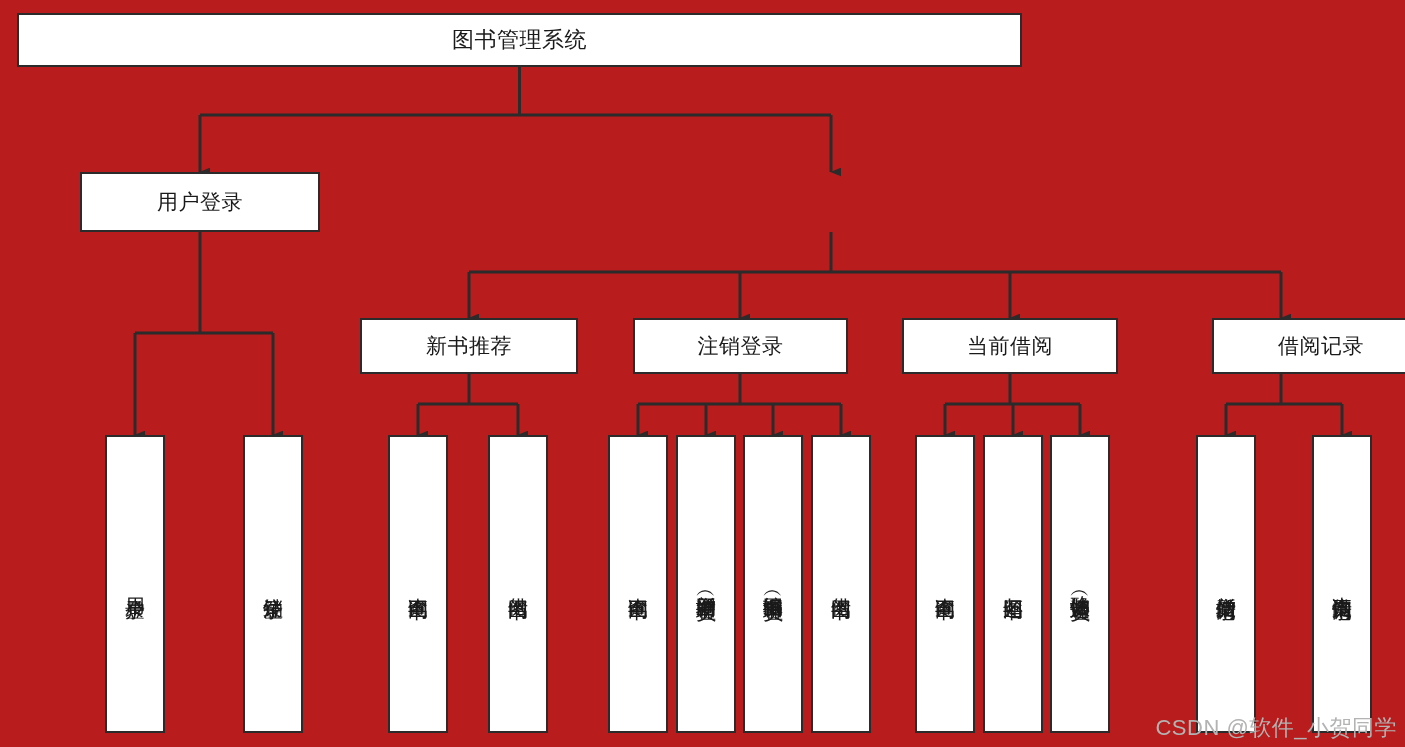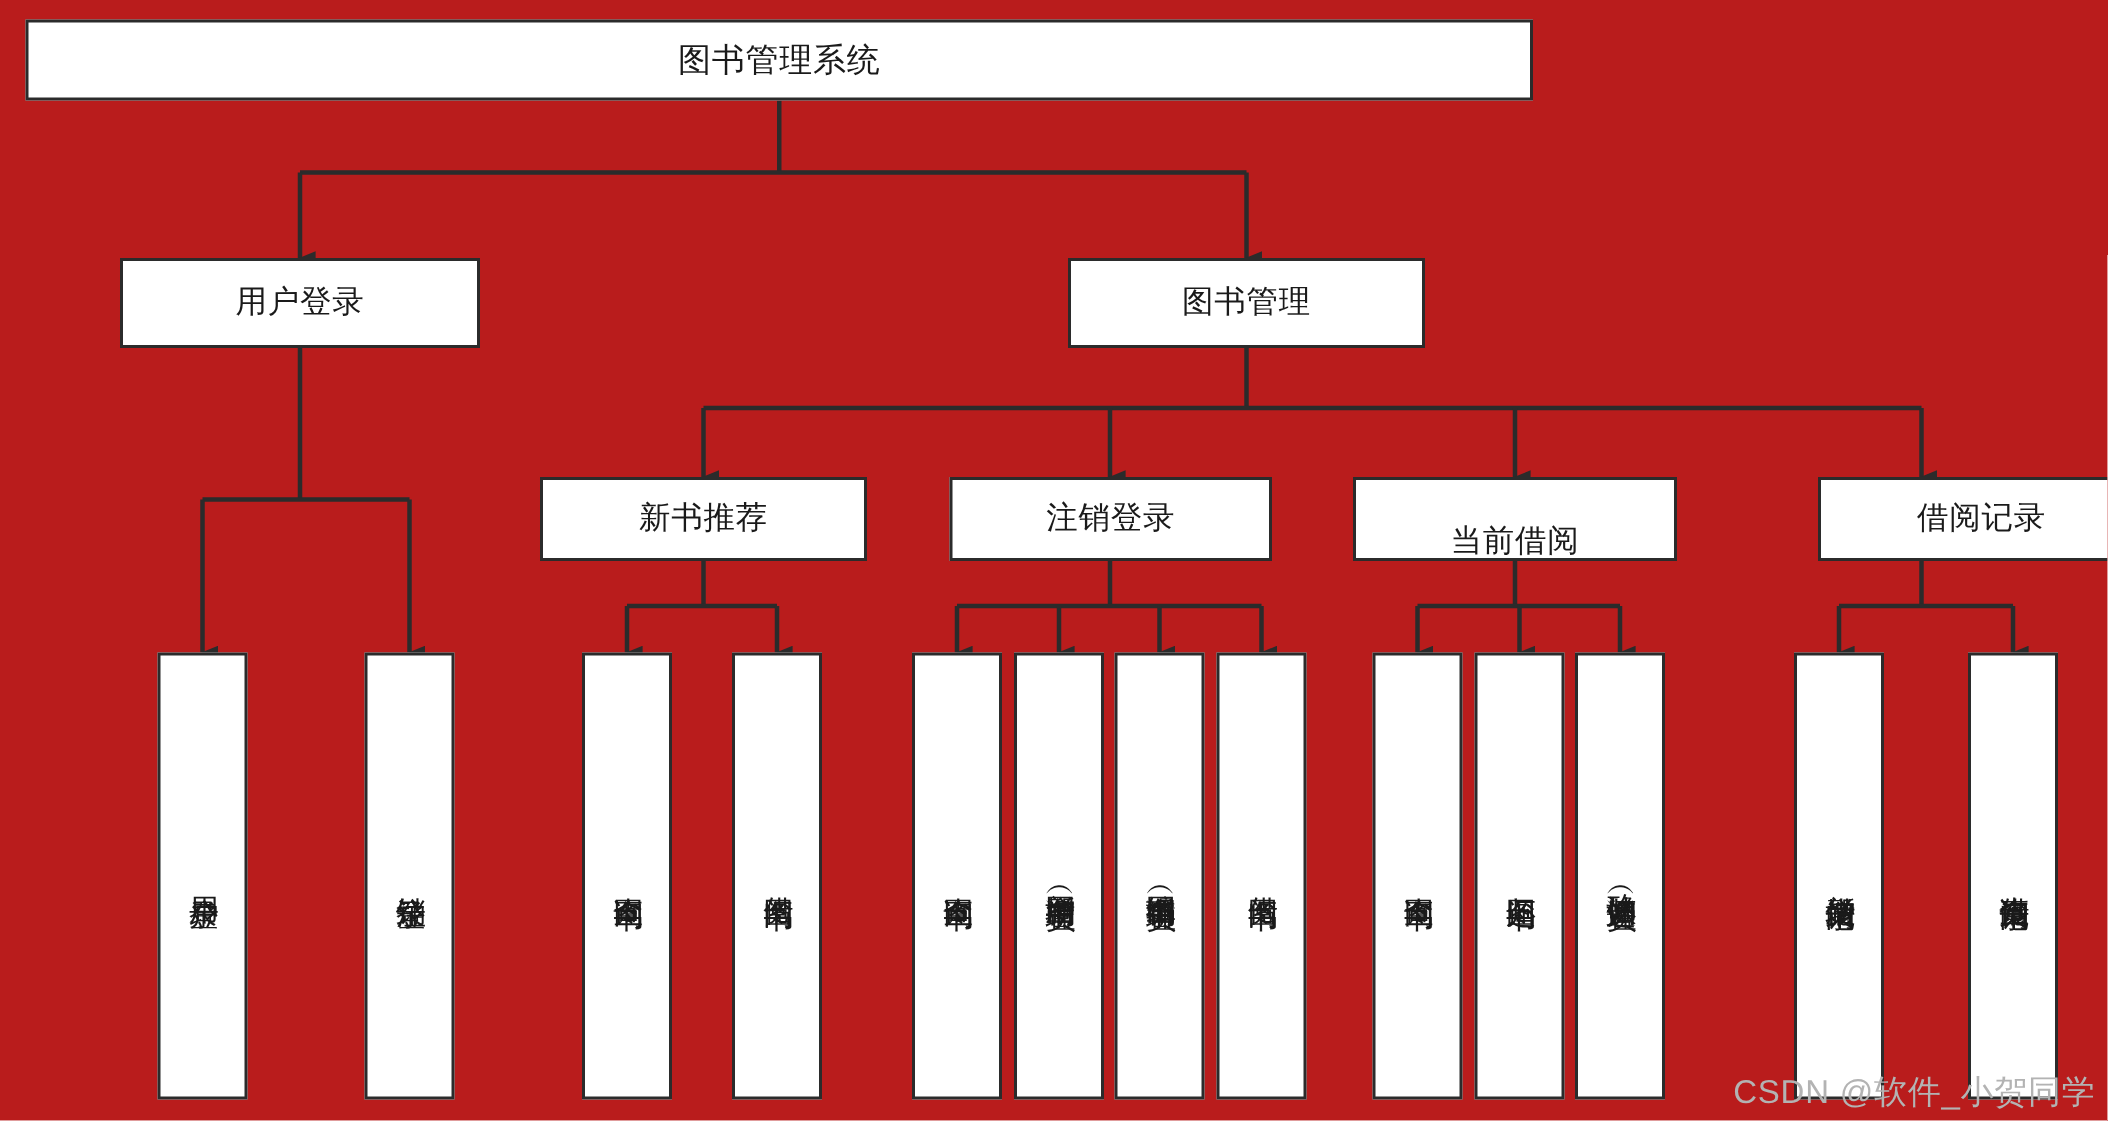--- a/index.html
+++ b/index.html
@@ -128,31 +128,28 @@
     </g>
   </svg>
 
   <div class="node-box root" style="left:17px; top:13px; width:1005px; height:54px;">
     <span class="node-label-h">图书管理系统</span>
   </div>
 
   <div class="node-box" style="left:80px; top:172px; width:240px; height:60px;">
     <span class="node-label-h">用户登录</span>
   </div>
-  <div class="node-box" style="left:712px; top:172px; width:238px; height:60px;">
-    <span class="node-label-h">图书管理</span>
-  </div>
 
   <div class="node-box" style="left:360px; top:318px; width:218px; height:56px;">
     <span class="node-label-h">新书推荐</span>
   </div>
   <div class="node-box" style="left:633px; top:318px; width:215px; height:56px;">
     <span class="node-label-h">注销登录</span>
   </div>
-  <div class="node-box" style="left:902px; top:318px; width:216px; height:56px;align-items:flex-end;">
+  <div class="node-box" style="left:902px; top:318px; width:216px; height:56px;">
     <span class="node-label-h">当前借阅</span>
   </div>
   <div class="node-box" style="left:1212px; top:318px; width:218px; height:56px;">
     <span class="node-label-h">借阅记录</span>
   </div>
 
   <div class="node-box leaf" style="left:105px; top:435px; width:60px; height:298px;">
     <span class="node-label-v">用户登录</span>
   </div>
   <div class="node-box leaf" style="left:243px; top:435px; width:60px; height:298px;">

